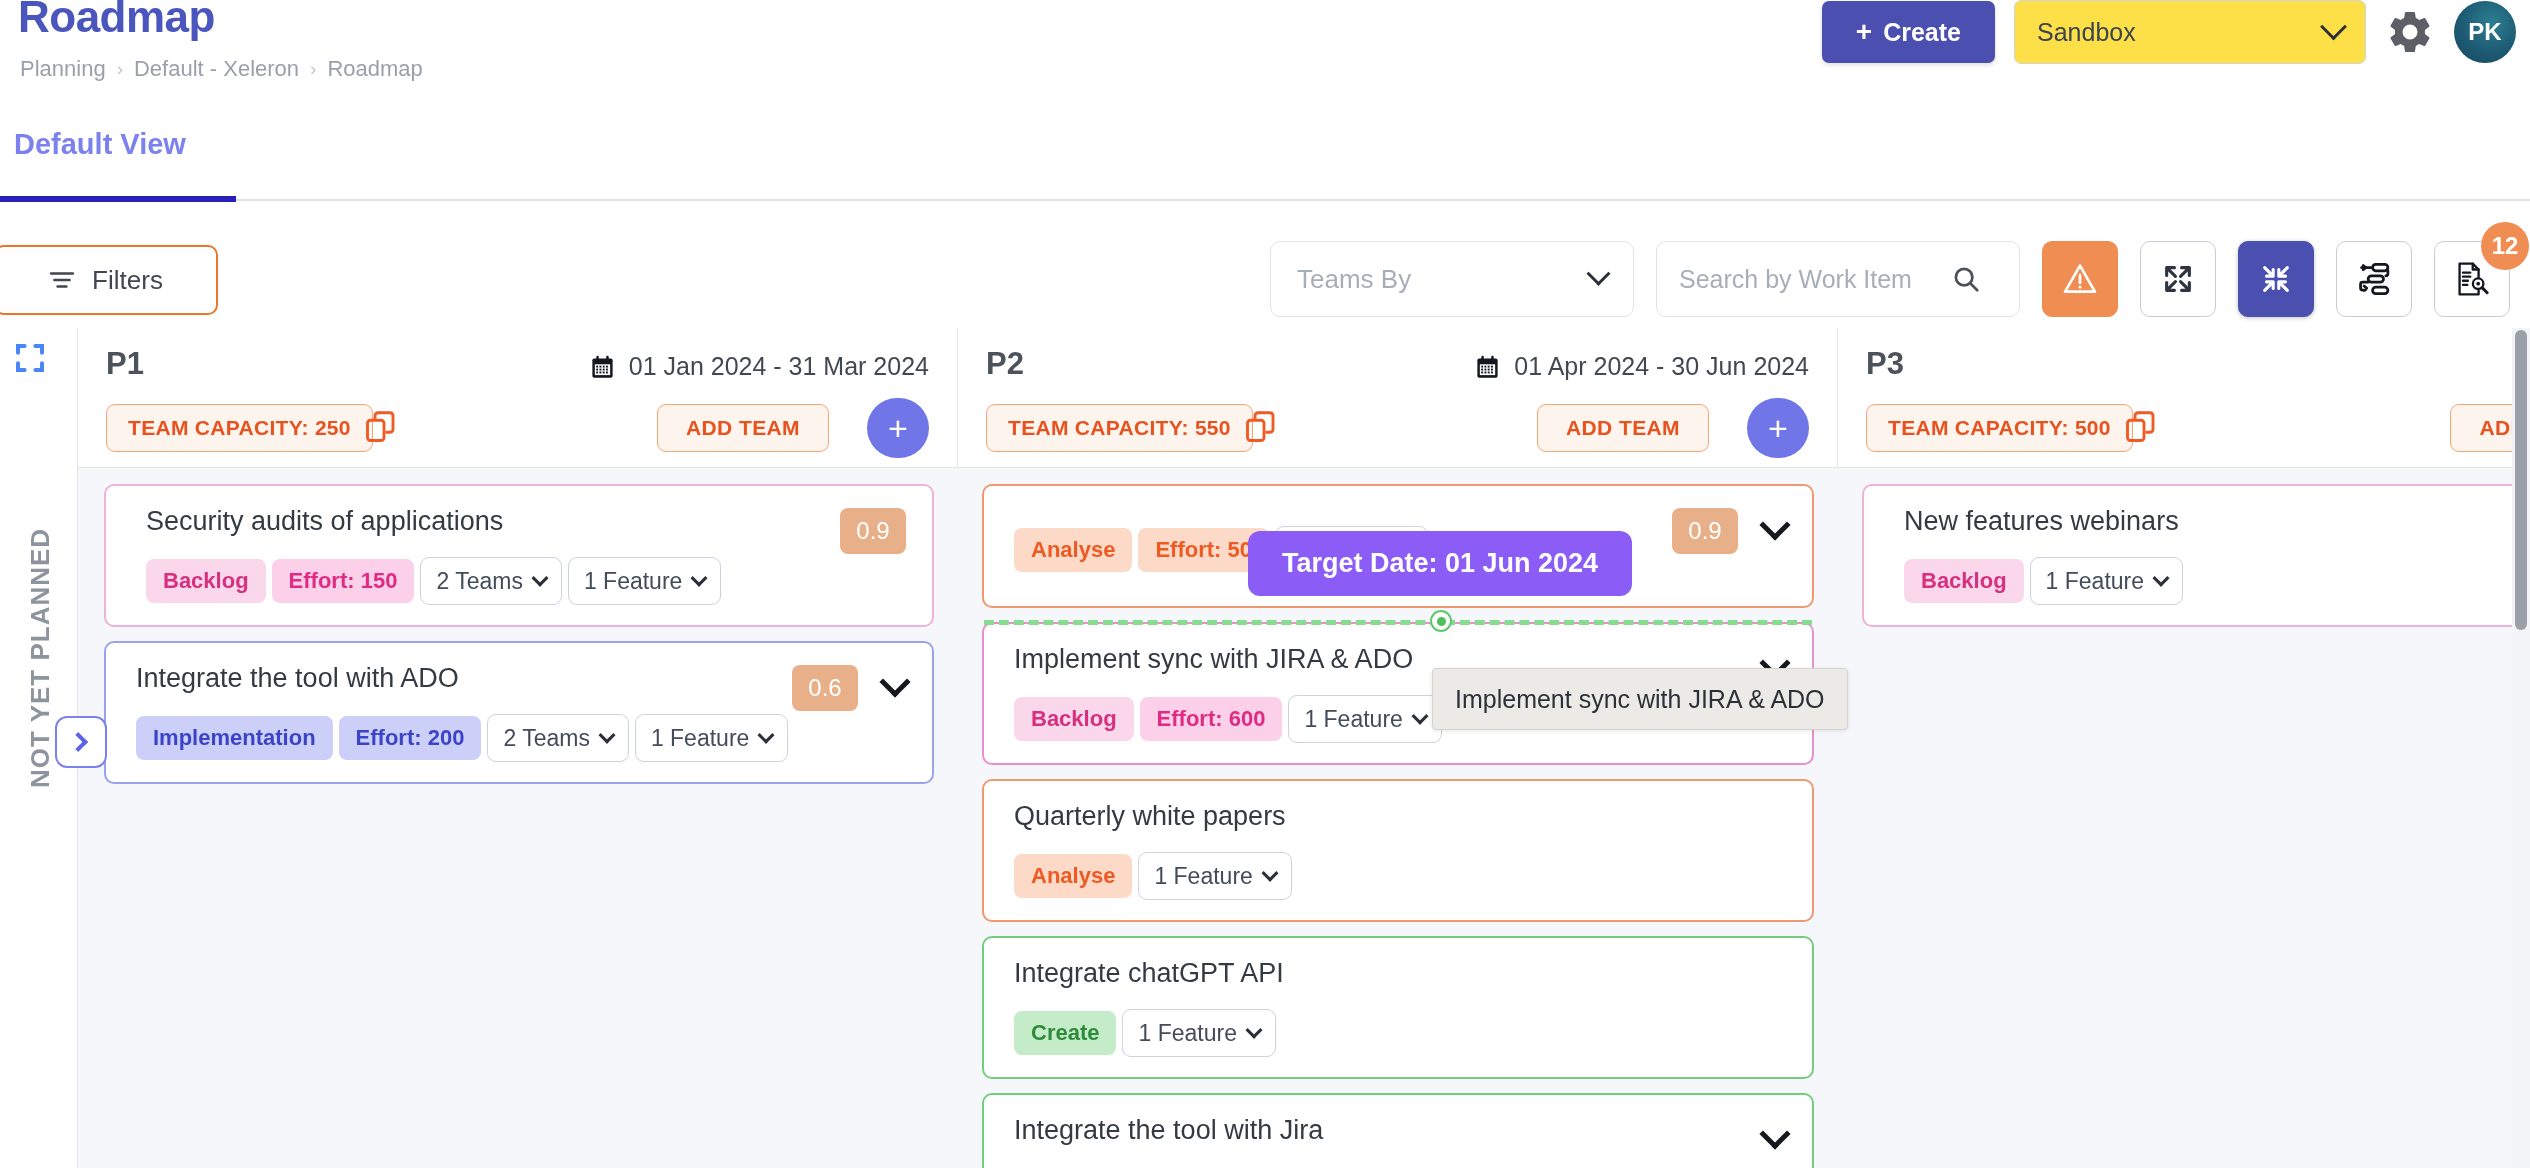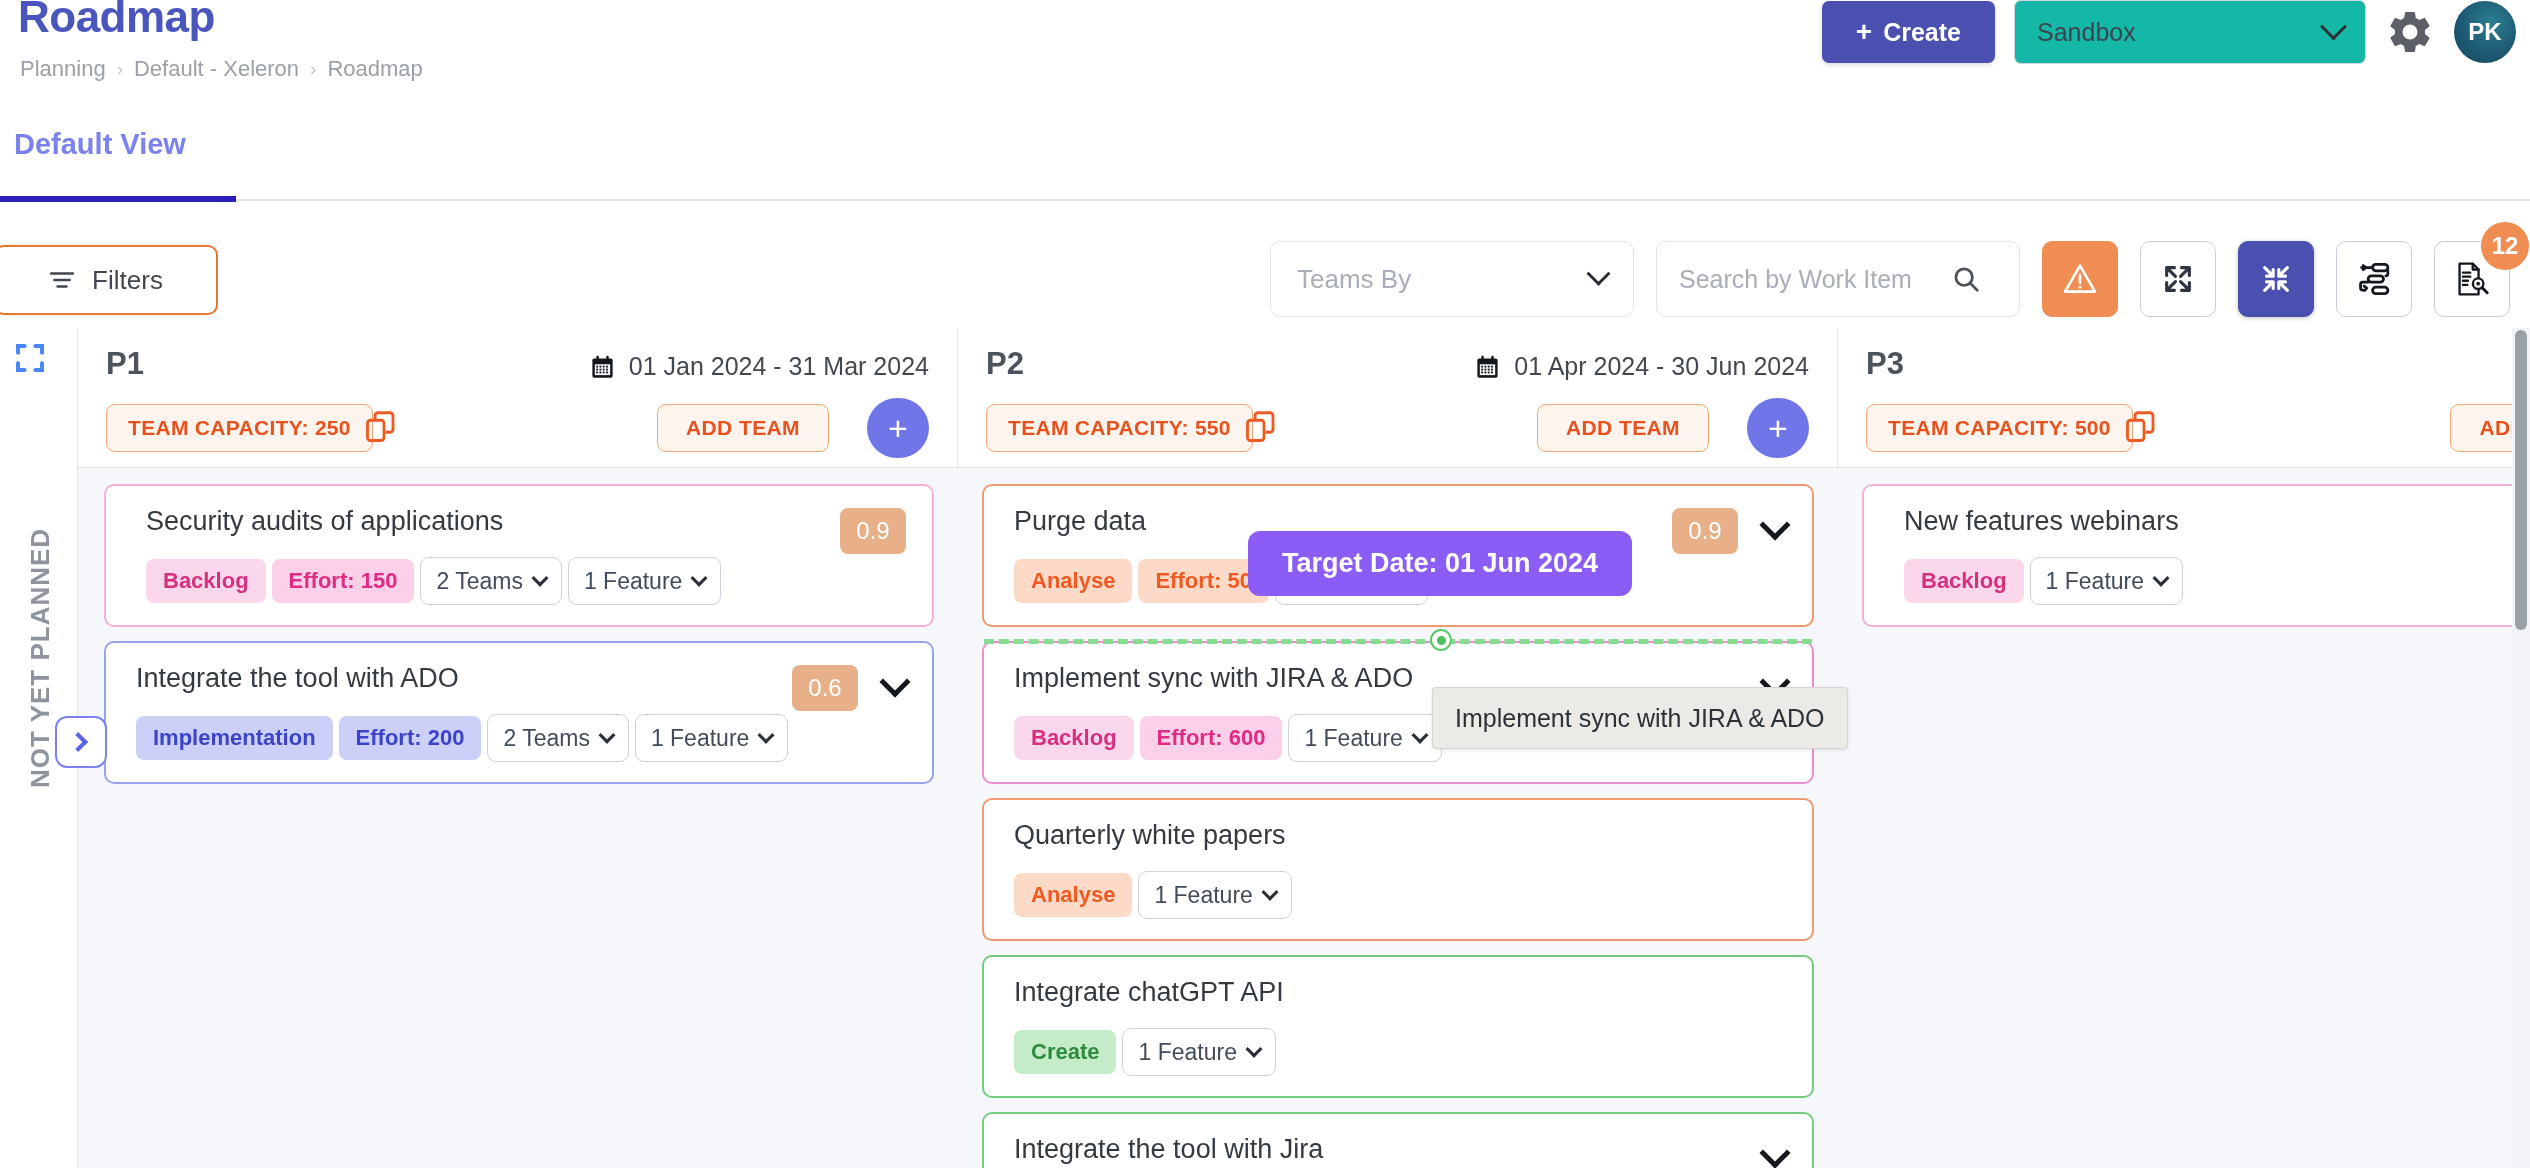--- a/index.html
+++ b/index.html
@@ -33,21 +33,21 @@
   .create-btn {
     background: #4a4fb0; color: #fff; border: none; border-radius: 7px;
     height: 62px; padding: 0 34px; font-size: 25px; font-weight: 600;
     display: flex; align-items: center; gap: 11px; cursor: pointer;
     font-family: "Liberation Sans", sans-serif;
     box-shadow: 0 2px 5px rgba(0,0,0,.14);
   }
   .create-btn .plus { font-size: 28px; font-weight: 700; line-height: 1; }
   .env-select {
     width: 352px; height: 64px; border: 1px solid #cfd4dc; border-radius: 7px;
-    background: #14b8a6; display: flex; align-items: center; padding: 0 22px;
+    background: #fde047; display: flex; align-items: center; padding: 0 22px;
     justify-content: space-between; cursor: pointer;
   }
   .env-select .val { font-size: 25px; color: #3c4450; }
   .chev { display: inline-block; width: 19px; height: 19px;
     border-right: 3.5px solid #2a2f38; border-bottom: 3.5px solid #2a2f38;
     transform: rotate(45deg) translate(-4px,-4px); }
   .gear-icon { width: 50px; height: 50px; display:block; }
   .avatar {
     width: 62px; height: 62px; border-radius: 50%;
     background: radial-gradient(circle at 60% 35%, #2c7f92 0%, #1d5a73 55%, #16485e 100%);
@@ -521,21 +521,20 @@
               <span>1 Feature</span>
               <i class="mini"></i>
             </span>
           </div>
         </div>
       </div>
 
       <div class="col-body">
 
         <div class="card orange">
-          <div class="title">Purge data</div>
           <div class="score">0.9</div>
           <div class="card-chev"></div>
           <div class="chips">
             <span class="chip analyse">Analyse</span>
             <span class="chip effort-orange">Effort: 50</span>
             <span class="sel">
               <span>1 Feature</span>
               <i class="mini"></i>
             </span>
           </div>

